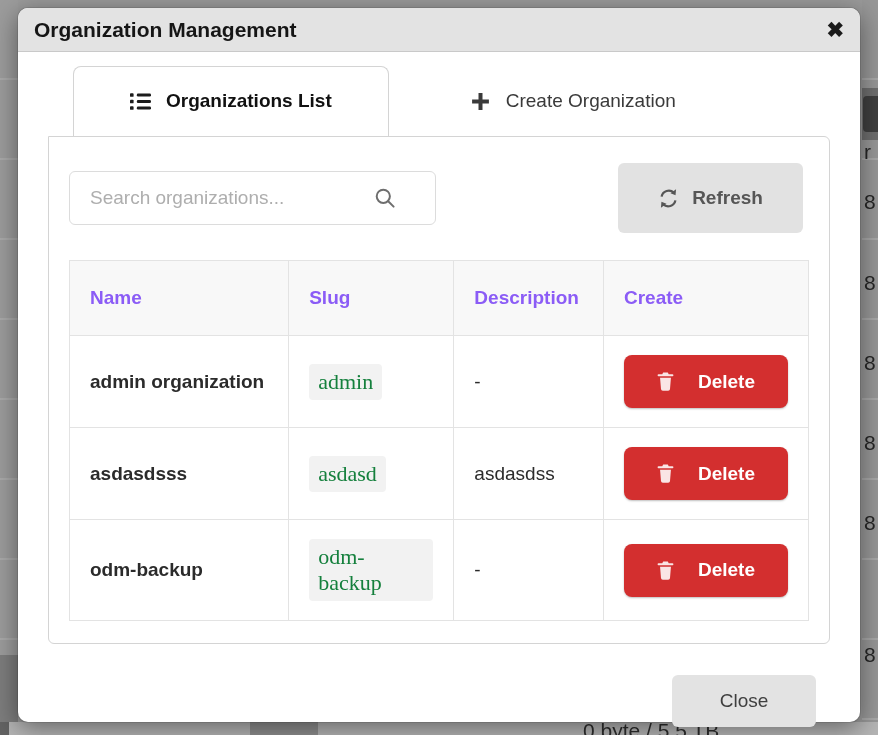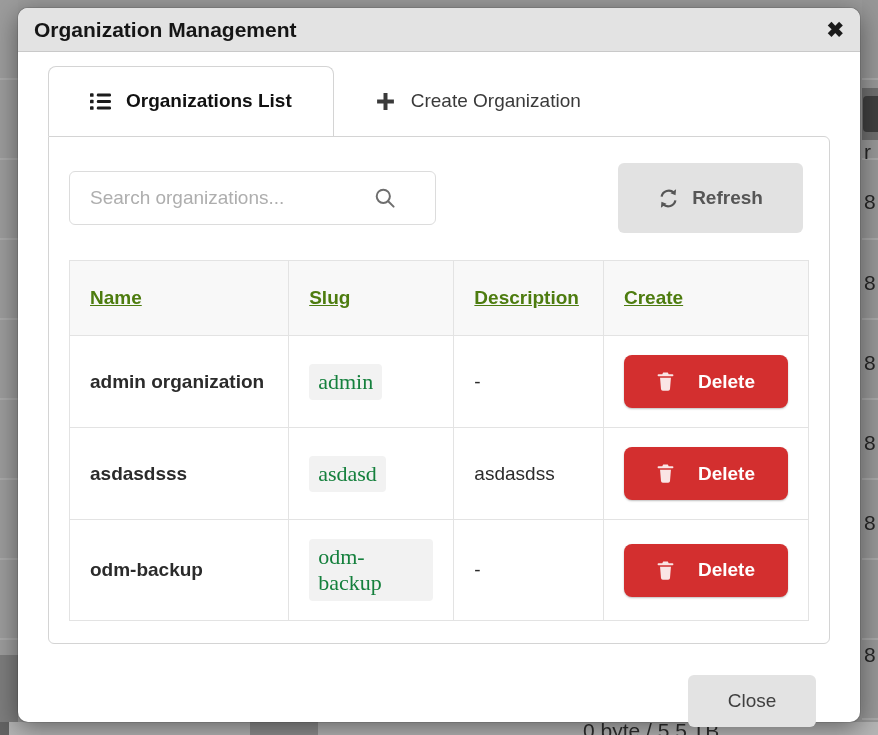--- a/index.html
+++ b/index.html
@@ -50,22 +50,22 @@
     display:flex; align-items:center; padding:12px 16px;
   }
   .modal-title { font-size:21px; font-weight:700; color:#161616; }
   .close-x { margin-left:auto; font-size:21px; font-weight:900; color:#1a1a1a; cursor:pointer; line-height:1; }
 
   .modal-body { padding:14px 30px 0 30px; }
 
   
   .tabs { display:flex; position:relative; z-index:2; }
   .tab {
-    height:70px; display:flex; align-items:center; gap:15px; padding:0 41px;
-    font-size:19px; color:#3a3a3a; cursor:pointer; background:transparent;
+    height:70px; display:flex; align-items:center; gap:15px; padding:0 56px;
+    font-size:19px; color:#3a3a3a; cursor:pointer; background:transparent;margin-left:25px;
   }
   .tab.active {
     background:#fff; border:1px solid #d4d4d4; border-bottom:none;
     border-radius:8px 8px 0 0; font-weight:700; color:#111;
     margin-bottom:-1px; padding-bottom:1px;
   }
   .tab .ticon { display:flex; align-items:center; }
 
   .tab-content {
     position:relative; z-index:1;
@@ -87,23 +87,22 @@
     width:185px; height:70px; margin-right:6px; border:none; border-radius:6px;
     background:#e2e2e2; color:#565656; font-size:19px; font-weight:700;
     display:flex; align-items:center; justify-content:center; gap:13px; cursor:pointer;
     font-family:"Liberation Sans", sans-serif;
   }
 
   
   table.org-table { width:100%; border-collapse:collapse; }
   .org-table th, .org-table td { border:1px solid #e3e3e3; text-align:left; vertical-align:middle; }
   .org-table th {
-    background:#f8f8f8; font-size:19px; font-weight:700; color:#4d7c0f;
+    background:#f8f8f8; font-size:19px; font-weight:700; color:#8b5cf6;
     padding:26px 20px;
-    text-decoration:underline;
   }
   .org-table td { padding:19px 20px; font-size:19px; color:#2b2b2b; }
   .org-table col.c-name { width:30.5%; }
   .org-table col.c-slug { width:22.9%; }
   .org-table col.c-desc { width:20.3%; }
   .org-table col.c-act  { width:26.3%; }
   .cell-name { font-weight:700; color:#111; }
   .slug-chip {
     display:inline-block; background:#f2f2f2; border-radius:4px; padding:5px 9px;
     font-family:Liberation Serif, serif; font-size:22px; color:#15803d;
@@ -112,21 +111,21 @@
     width:164px; height:53px; border:none; border-radius:8px; cursor:pointer;
     background:#d32f2f; color:#fff; font-size:19px; font-weight:700;
     display:flex; align-items:center; justify-content:center; gap:24px;
     box-shadow:0 1px 2px rgba(0,0,0,.25);
     font-family:"Liberation Sans", sans-serif;
   }
 
   
   .modal-footer { display:flex; justify-content:flex-end; padding:31px 14px 0 0; }
   .close-btn {
-    width:128px; height:52px; border:none; border-radius:6px; cursor:pointer;
+    width:144px; height:52px; border:none; border-radius:6px; cursor:pointer;
     background:#e3e3e3; color:#3f3f3f; font-size:19px;
     font-family:"Liberation Sans", sans-serif;
   }
 </style>
 </head>
 <body>
 
 <div class="bg-left">
   <div class="bg-left-dark"></div>
 </div>

